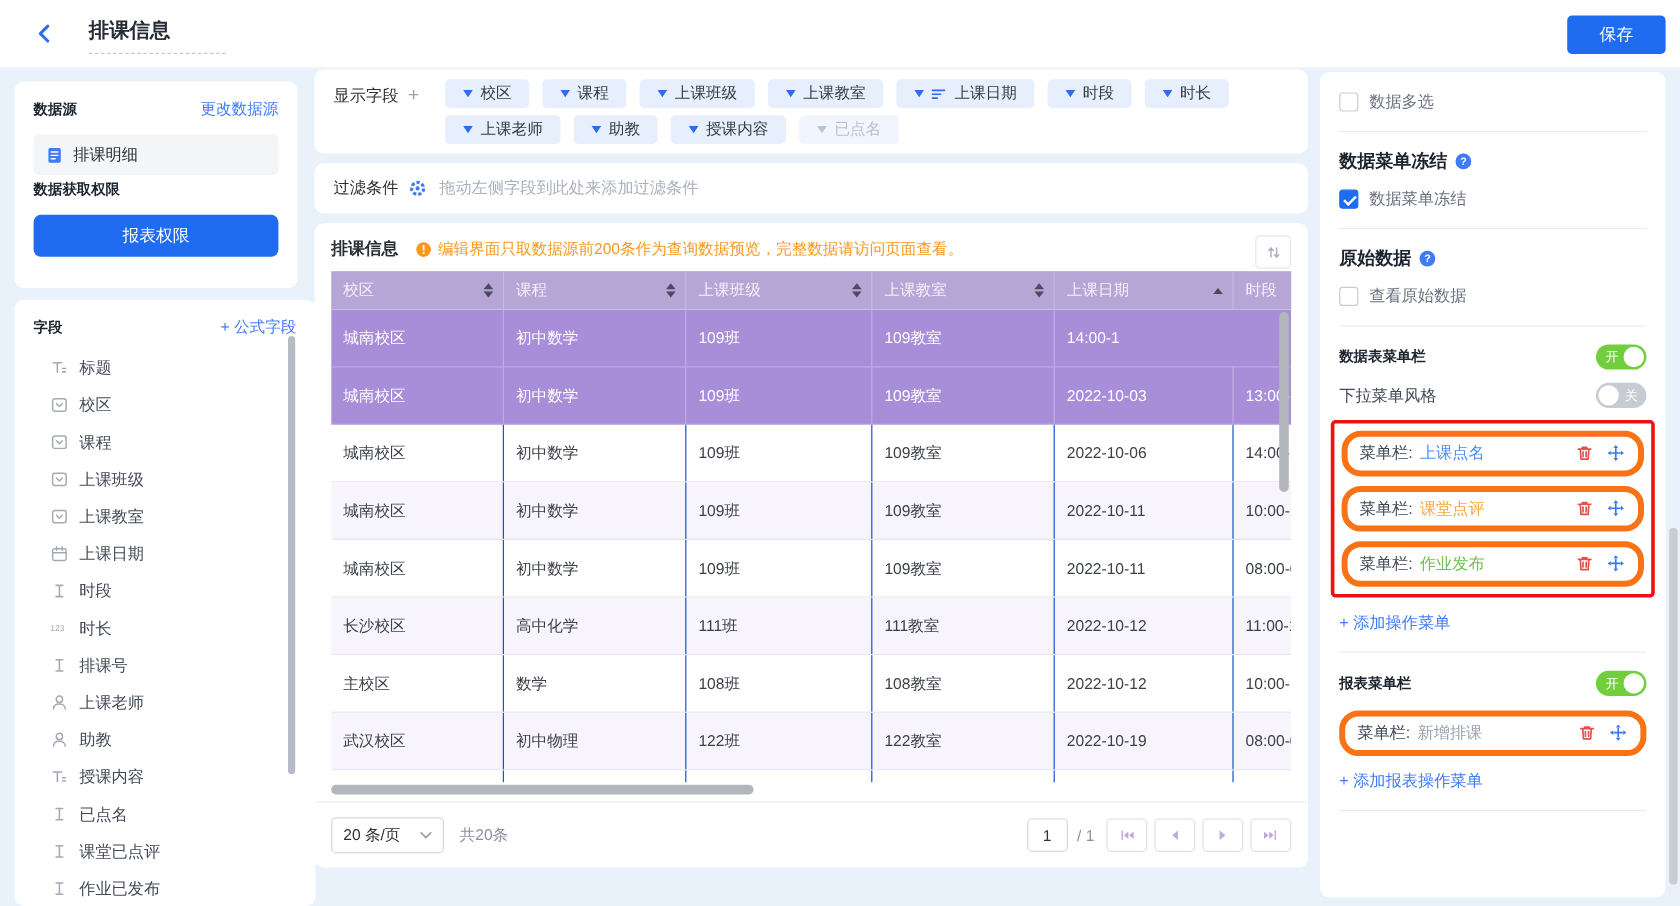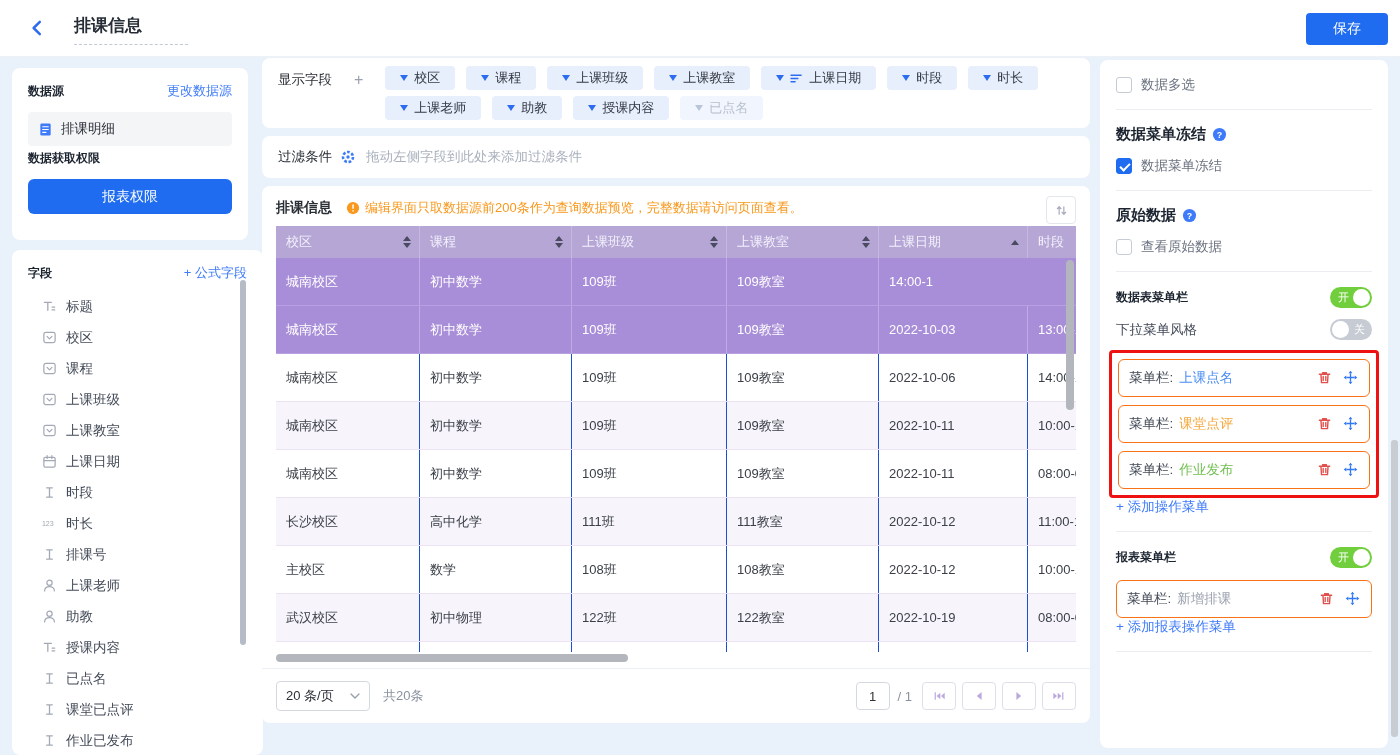--- a/index.html
+++ b/index.html
@@ -22,21 +22,21 @@
   .perm-hd{margin-top:4px}
   .perm-btn{margin-top:12px;width:100%;height:35px;background:#1f6cf0;color:#fff;border:none;border-radius:6px;font-size:14px;cursor:pointer}
 
   #p-fields{left:12px;top:250px;width:251px;height:505px;padding:14px 16px;overflow:hidden}
   .field-list{margin-top:9px}
   .field-item{height:31px;display:flex;align-items:center;gap:9px;padding-left:13px;color:#434a57;font-size:13.5px;cursor:grab}
   .ficon{width:16px;height:16px;display:inline-flex;align-items:center;justify-content:center;flex:none}
 
   
   #p-display{left:262px;top:58px;width:828px;height:70px;padding:8px 16px;display:flex;align-items:flex-start}
-  .disp-label{display:flex;align-items:center;gap:22px;height:24px;margin-top:2px;color:#2a2f36;font-size:13.5px;flex:none}
+  .disp-label{display:flex;align-items:center;gap:8px;height:24px;margin-top:2px;color:#2a2f36;font-size:13.5px;flex:none}
   .disp-plus{color:#9aa1ad;font-size:16px;cursor:pointer}
   .tag-wrap{display:flex;flex-wrap:wrap;gap:6px 11px;margin-left:22px;min-width:0}
   .tag{height:24px;background:#e7effc;border-radius:4px;display:inline-flex;align-items:center;gap:6px;padding:0 15px;color:#333a44;font-size:13px;cursor:pointer;white-space:nowrap}
   .caret{width:0;height:0;border-left:4.5px solid transparent;border-right:4.5px solid transparent;border-top:6px solid #2d6cf0}
   .tag .sortlines{display:none;align-items:center}
   .tag.sorted .sortlines{display:inline-flex}
   .tag.disabled{background:#f1f5fd;color:#b7bfcc}
   .tag.disabled .caret{border-top-color:#b9c4d9}
 
   #p-filter{left:262px;top:136px;width:828px;height:42px;padding:0 16px;display:flex;align-items:center;gap:8px}
@@ -92,26 +92,26 @@
   .qicon{width:15px;height:15px;display:inline-flex;cursor:pointer}
   .sub-row{margin-top:13px}
   .toggle-row{display:flex;align-items:center;justify-content:space-between;margin-top:0}
   .toggle-row + .toggle-row{margin-top:11px}
   .toggle-row .lbl{color:#434a57;font-size:13.5px}
   .toggle{width:42px;height:21px;border-radius:11px;display:flex;align-items:center;cursor:pointer;font-size:11px;color:#fff}
   .toggle.on{background:#71cf3d;justify-content:space-between;padding:0 2px 0 8px}
   .toggle.off{background:#c7ccd4;justify-content:space-between;padding:0 7px 0 2px}
   .knob{width:17px;height:17px;background:#fff;border-radius:50%;flex:none}
   .redbox{border:3px solid #ee1111;border-radius:4px;padding:6px;margin:10px -7px 0}
-  .menu-row{height:38px;border:1px solid #f97316;border-radius:6px;background:#fff;display:flex;align-items:center;justify-content:space-between;padding:0 10px;cursor:pointer}
+  .menu-row{height:38px;border:5px solid #f97316;border-radius:16px;background:#fff;display:flex;align-items:center;justify-content:space-between;padding:0 10px;cursor:pointer}
   .menu-row + .menu-row{margin-top:8px}
   .menu-label{display:flex;align-items:center;gap:6px;font-size:13.5px;color:#434a57;white-space:nowrap}
   .row-icons{display:flex;align-items:center;gap:10px}
   .row-icons span{width:16px;height:16px;display:inline-flex;cursor:pointer}
-  .add-link{display:block;color:#3e7bfa;font-size:13.5px;cursor:pointer}
+  .add-link{display:block;margin-top:12px;color:#3e7bfa;font-size:13.5px;cursor:pointer}
   .plainbox{margin-top:12px}
 
   
   .sb{position:absolute;background:#b6bcc6;border-radius:3px;cursor:pointer;z-index:9}
   #sb-fields{left:240px;top:280px;width:6px;height:365px}
   #sb-window{right:2px;top:440px;width:7px;height:297px;background:#c8cdd4}
 </style>
 </head>
 <body>
 

